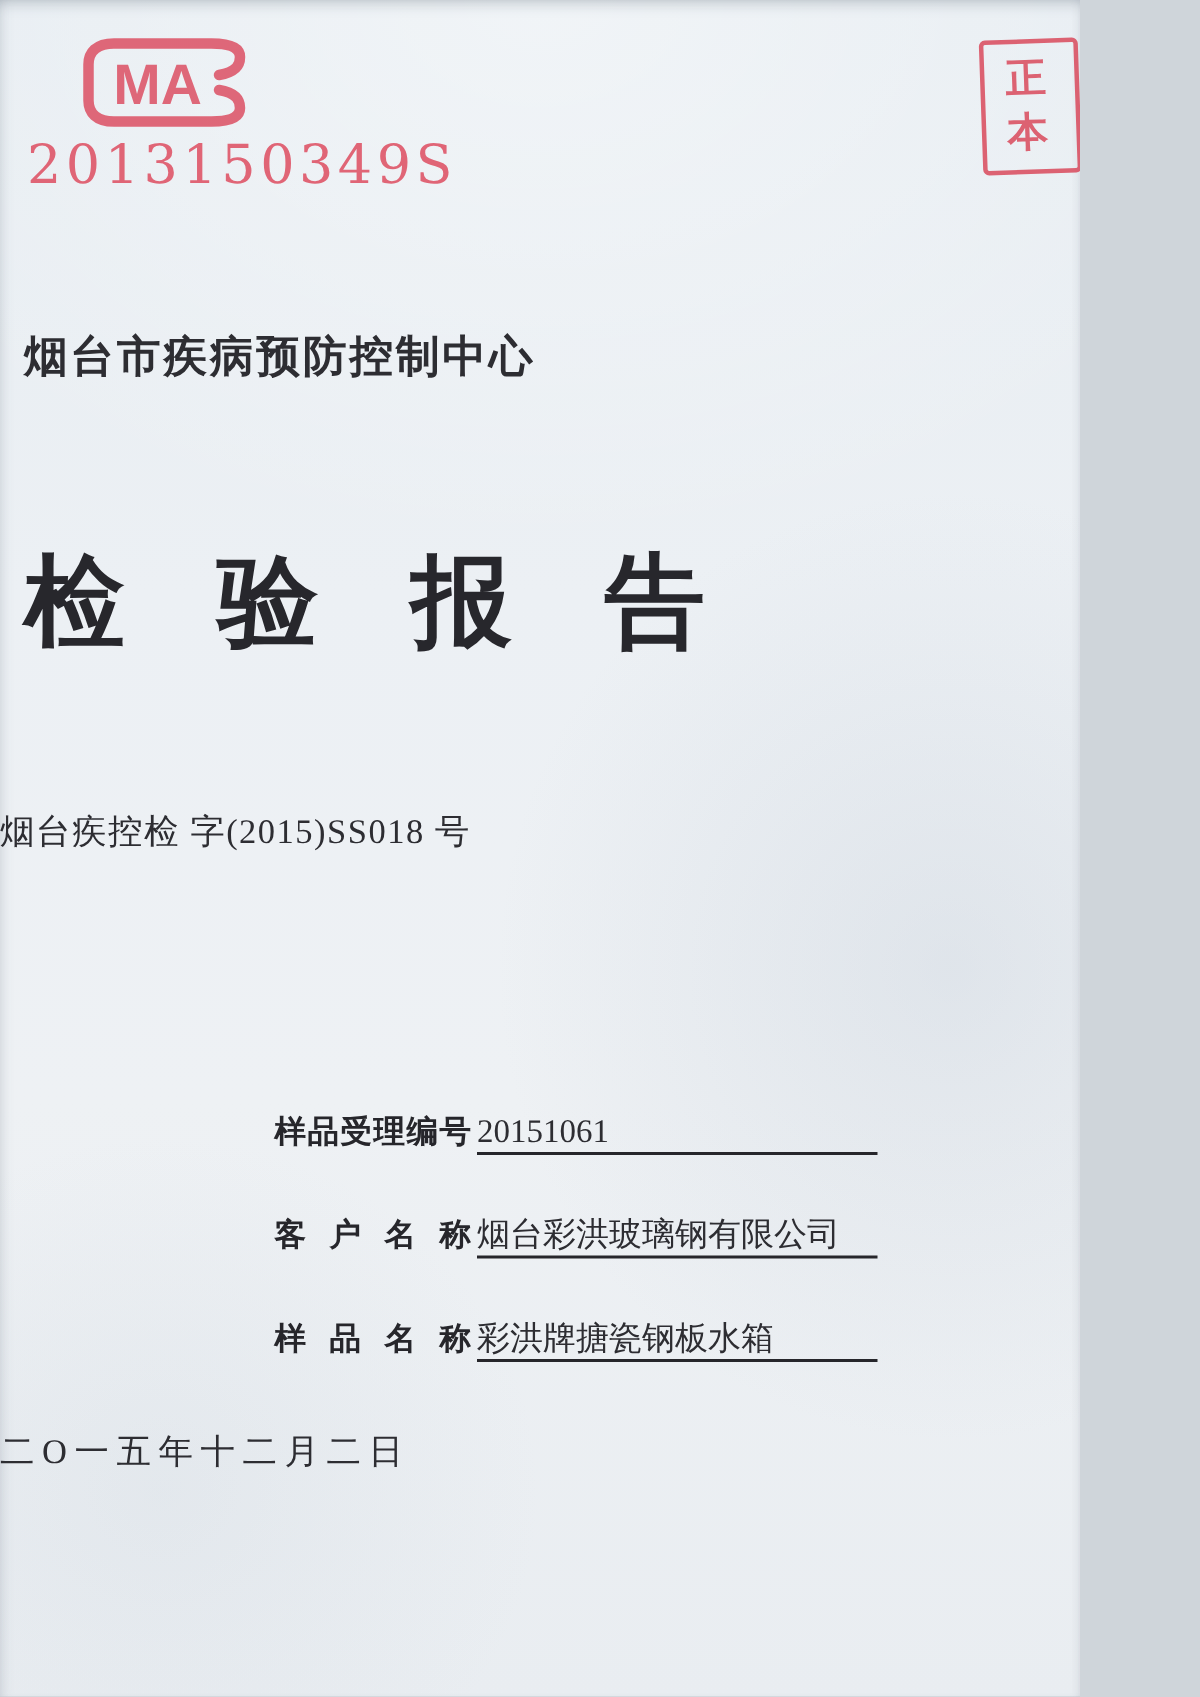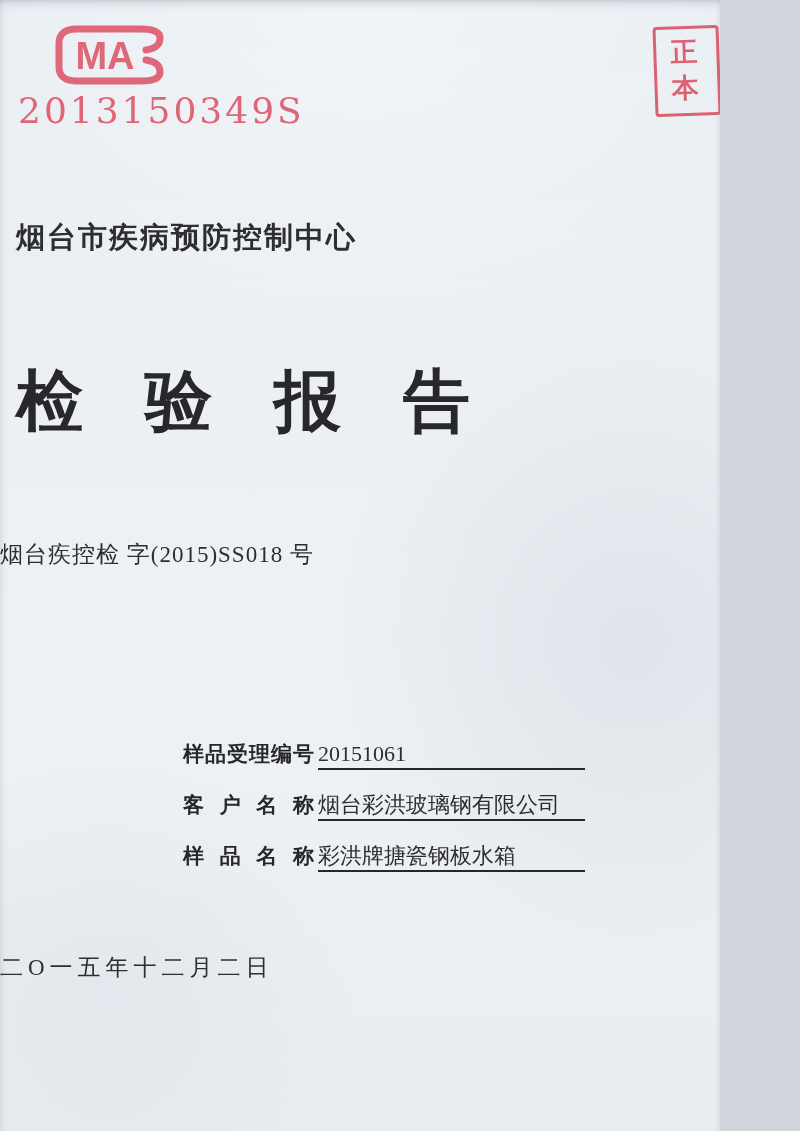--- a/index.html
+++ b/index.html
@@ -54,21 +54,21 @@
     font-size:67px;font-weight:700;letter-spacing:62px;margin-right:-62px;
     color:#27272c;
   }
   .report-number{
     position:absolute;top:492px;left:0;width:100%;
     text-align:left;font-size:23px;letter-spacing:1px;margin-top:47px;
   }
 
   
   .form-block{position:absolute;left:183px;top:740px;width:402px;}
-  .form-row{display:flex;align-items:baseline;margin-bottom:21px;}
+  .form-row{display:flex;align-items:baseline;margin-bottom:39px;}
   .form-label{
     width:131px;flex:0 0 131px;
     font-size:21px;font-weight:700;letter-spacing:0;
     text-align:justify;text-align-last:justify;
     color:#26262b;
   }
   .form-line{
     flex:1;margin-left:4px;
     border-bottom:2px solid #26262b;
     font-size:22px;line-height:27px;

